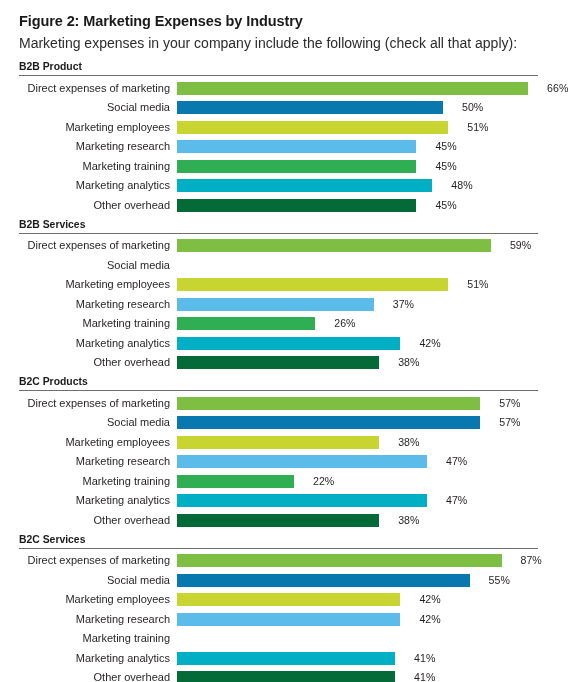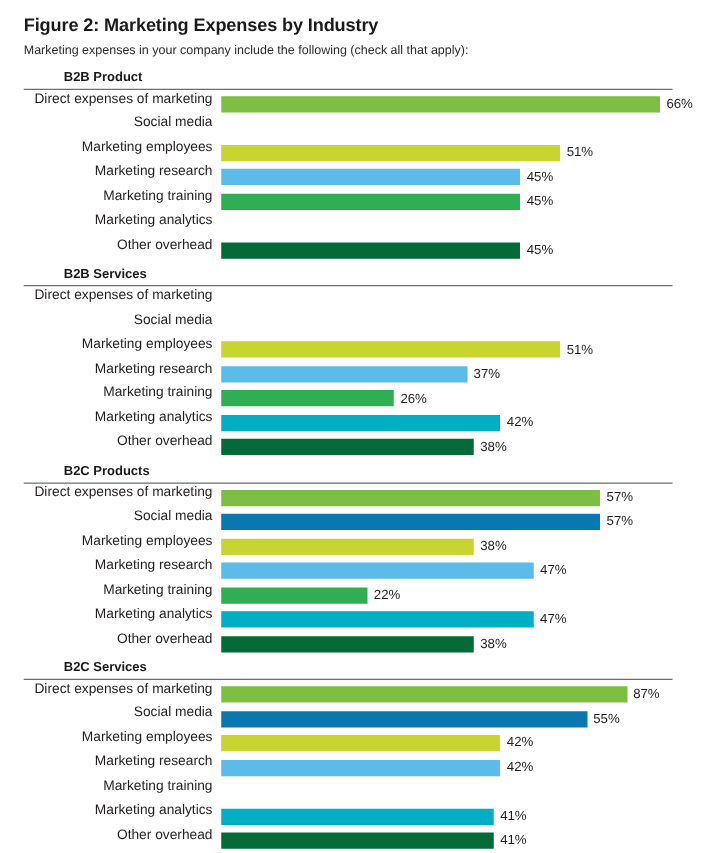--- a/index.html
+++ b/index.html
@@ -24,48 +24,47 @@
   }
   .fig-title {
     font-size: 14.5px;
     font-weight: bold;
     letter-spacing: -0.1px;
     margin: 3px 0 5px 0;
     color: #1a1a1a;
     line-height: 1.15;
   }
   .fig-subtitle {
-    font-size: 10px;
+    font-size: 14px;
     color: #2b2b2b;
     margin: 0 0 7px 0;
     line-height: 1.2;
   }
   .group {
     margin-bottom: 1px;
   }
   .group-header {
     font-size: 10.4px;
     font-weight: bold;
     color: #1a1a1a;
     padding: 3px 0 2px 0;
     line-height: 1.15;
-    margin-left: 32px;
   }
   .group-rule {
     height: 1px;
     background: #6d6e71;
     width: 100%;
     margin-bottom: 2px;
   }
   .rows {
     display: block;
   }
   .row {
     display: flex;
-    align-items: flex-start;
+    align-items: center;
     height: 19.5px;
   }
   .row-label {
     width: 158px;
     flex: 0 0 158px;
     text-align: right;
     font-size: 11px;
     color: #231f20;
     padding-right: 7px;
     box-sizing: border-box;
@@ -79,21 +78,21 @@
     display: flex;
     align-items: center;
   }
   .bar {
     height: 13px;
     display: block;
   }
   .bar-value {
     font-size: 10.6px;
     color: #231f20;
-    margin-left: 5px;
+    margin-left: 19px;
     white-space: nowrap;
     line-height: 1;
   }
 </style>
 </head>
 <body>
 
 <div id="figure">
   <div class="fig-title">Figure 2: Marketing Expenses by Industry</div>
   <div class="fig-subtitle">Marketing expenses in your company include the following (check all that apply):</div>
@@ -105,20 +104,24 @@
         <div class="rows">
           <div class="row">
             <div class="row-label">Direct expenses of marketing</div>
             <div class="bar-area">
               <div class="bar" style="width: 351.12px; background: rgb(125, 190, 67);"></div>
               <div class="bar-value">66%</div>
             </div>
           </div>
           <div class="row">
             <div class="row-label">Social media</div>
+            <div class="bar-area">
+              <div class="bar" style="width: 266px; background: rgb(8, 120, 174);"></div>
+              <div class="bar-value">50%</div>
+            </div>
           </div>
           <div class="row">
             <div class="row-label">Marketing employees</div>
             <div class="bar-area">
               <div class="bar" style="width: 271.32px; background: rgb(200, 212, 48);"></div>
               <div class="bar-value">51%</div>
             </div>
           </div>
           <div class="row">
             <div class="row-label">Marketing research</div>
@@ -129,36 +132,44 @@
           </div>
           <div class="row">
             <div class="row-label">Marketing training</div>
             <div class="bar-area">
               <div class="bar" style="width: 239.4px; background: rgb(47, 174, 83);"></div>
               <div class="bar-value">45%</div>
             </div>
           </div>
           <div class="row">
             <div class="row-label">Marketing analytics</div>
+            <div class="bar-area">
+              <div class="bar" style="width: 255.36px; background: rgb(0, 175, 195);"></div>
+              <div class="bar-value">48%</div>
+            </div>
           </div>
           <div class="row">
             <div class="row-label">Other overhead</div>
             <div class="bar-area">
               <div class="bar" style="width: 239.4px; background: rgb(4, 106, 56);"></div>
               <div class="bar-value">45%</div>
             </div>
           </div>
         </div>
       </div>
       <div class="group">
         <div class="group-header">B2B Services</div>
         <div class="group-rule" style="background: rgb(109, 110, 113);"></div>
         <div class="rows">
           <div class="row">
             <div class="row-label">Direct expenses of marketing</div>
+            <div class="bar-area">
+              <div class="bar" style="width: 313.88px; background: rgb(125, 190, 67);"></div>
+              <div class="bar-value">59%</div>
+            </div>
           </div>
           <div class="row">
             <div class="row-label">Social media</div>
           </div>
           <div class="row">
             <div class="row-label">Marketing employees</div>
             <div class="bar-area">
               <div class="bar" style="width: 271.32px; background: rgb(200, 212, 48);"></div>
               <div class="bar-value">51%</div>
             </div>

